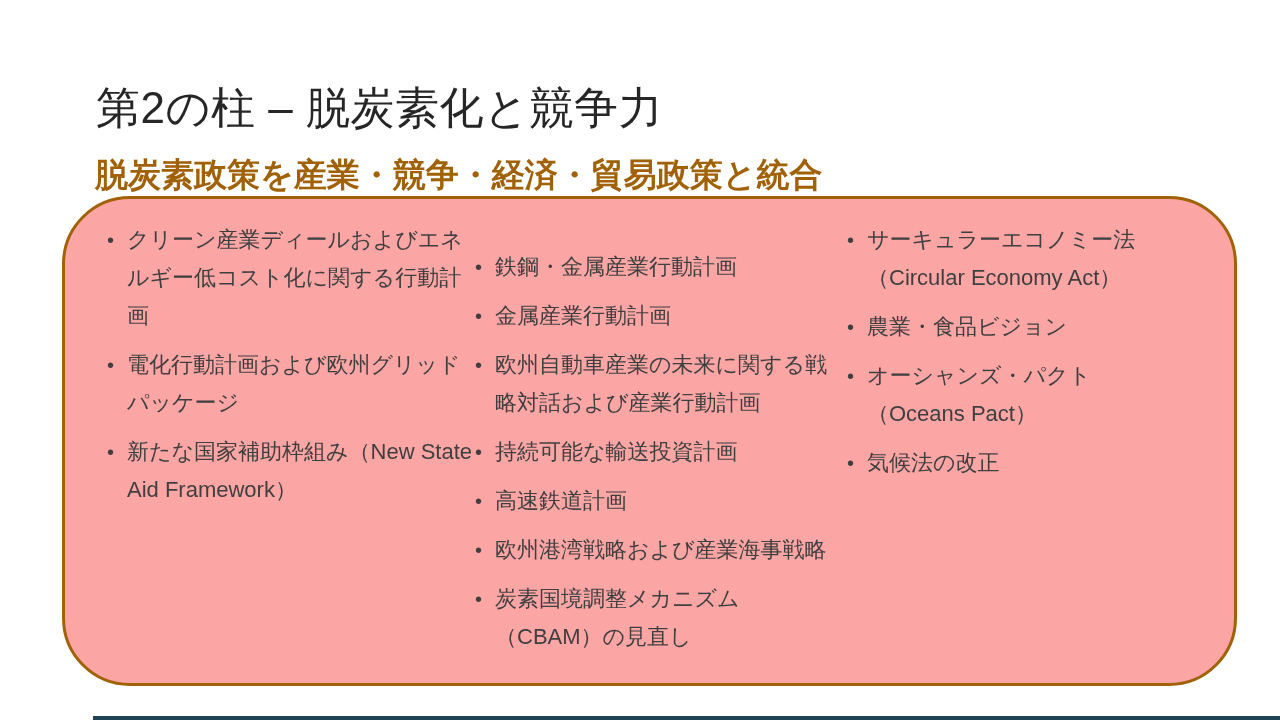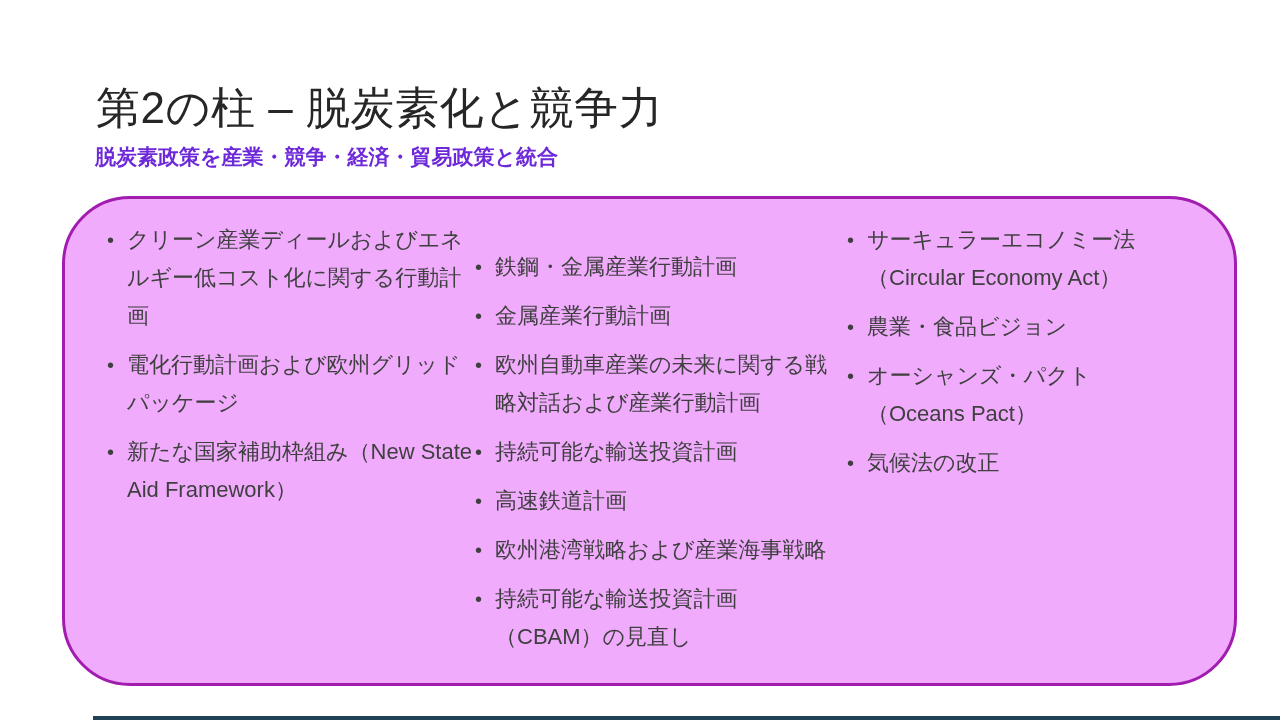--- a/index.html
+++ b/index.html
@@ -21,35 +21,35 @@
     font-size: 44px;
     font-weight: 400;
     color: #262626;
     letter-spacing: 0.5px;
     white-space: nowrap;
   }
   .slide-subtitle {
     position: absolute;
     left: 95px;
     top: 126px;
-    font-size: 21px;
+    font-size: 33px;
     font-weight: 700;
-    color: #6d28d9;
+    color: #a16207;
     white-space: nowrap;
   }
   .content-box {
     position: absolute;
     left: 62px;
     top: 196px;
     width: 1175px;
     height: 490px;
     box-sizing: border-box;
-    border: 3px solid #a21caf;
+    border: 3px solid #a16207;
     border-radius: 68px;
-    background: #f0abfc;
+    background: #fca5a5;
   }
   .columns {
     position: absolute;
     left: 40px;
     top: 22px;
     right: 20px;
     display: flex;
     align-items: flex-start;
   }
   .col { box-sizing: border-box; }
@@ -105,21 +105,21 @@
     </div>
 
     <div class="col col-2">
       <ul class="bullets">
         <li>鉄鋼・金属産業行動計画</li>
         <li>金属産業行動計画</li>
         <li>欧州自動車産業の未来に関する戦略対話および産業行動計画</li>
         <li>持続可能な輸送投資計画</li>
         <li>高速鉄道計画</li>
         <li>欧州港湾戦略および産業海事戦略</li>
-        <li>持続可能な輸送投資計画（CBAM）の見直し</li>
+        <li>炭素国境調整メカニズム（CBAM）の見直し</li>
       </ul>
     </div>
 
     <div class="col col-3">
       <ul class="bullets">
         <li>サーキュラーエコノミー法（Circular Economy Act）</li>
         <li>農業・食品ビジョン</li>
         <li>オーシャンズ・パクト（Oceans Pact）</li>
         <li>気候法の改正</li>
       </ul>

